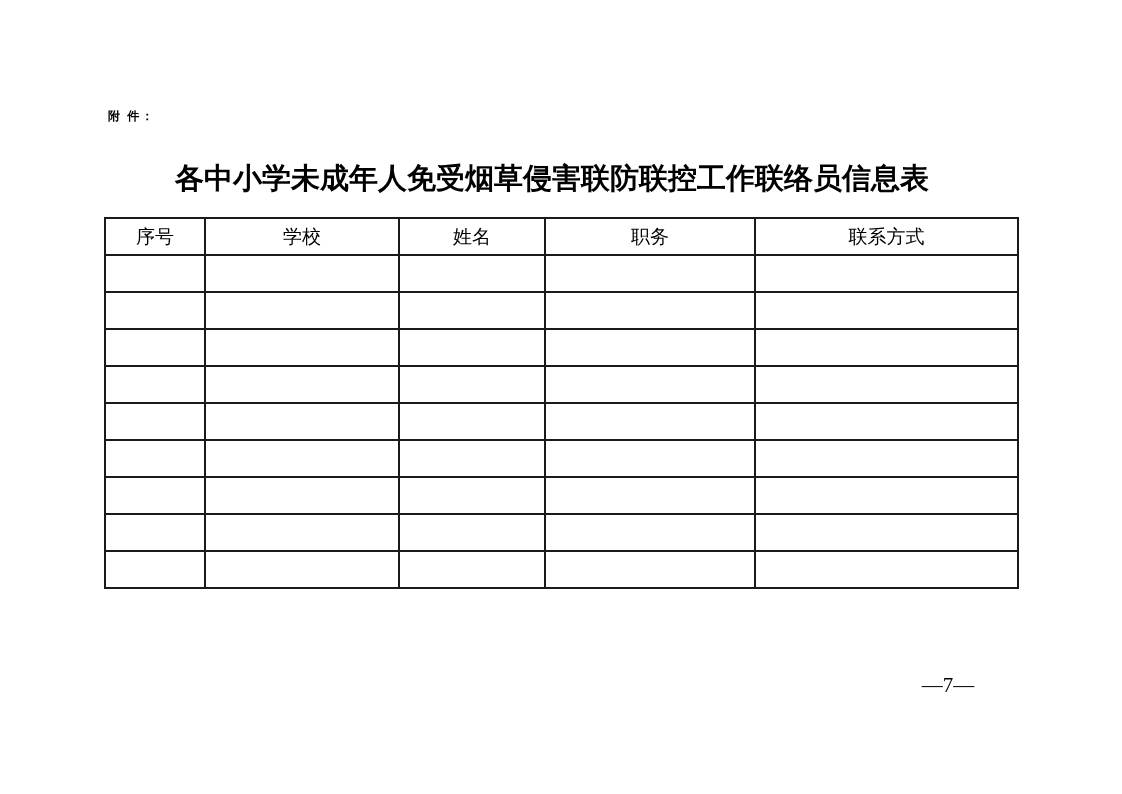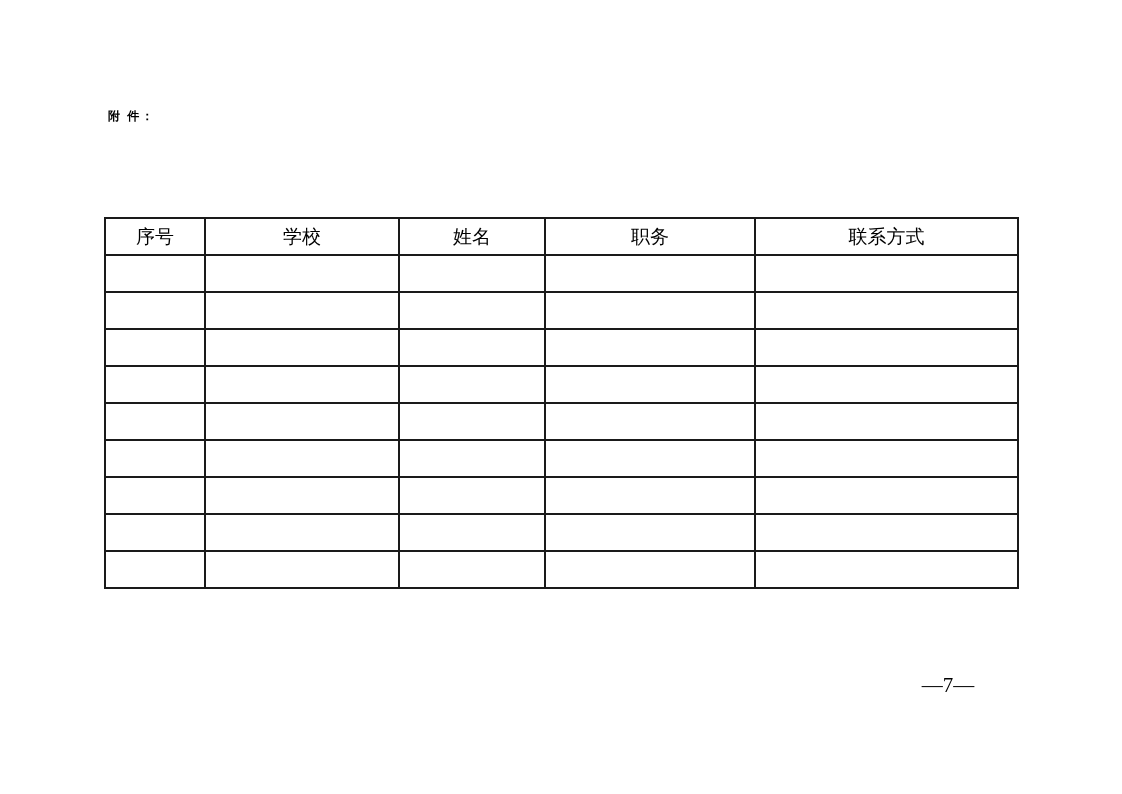--- a/index.html
+++ b/index.html
@@ -68,20 +68,21 @@
     white-space: nowrap;
   }
 </style>
 </head>
 <body>
 
 <div class="page">
 
   <div class="attachment-label">附 件：</div>
 
+  <h1 class="doc-title">各中小学未成年人免受烟草侵害联防联控工作联络员信息表</h1>
 
   <table class="info-table">
     <colgroup>
       <col class="c-index">
       <col class="c-school">
       <col class="c-name">
       <col class="c-position">
       <col class="c-contact">
     </colgroup>
     <thead>

